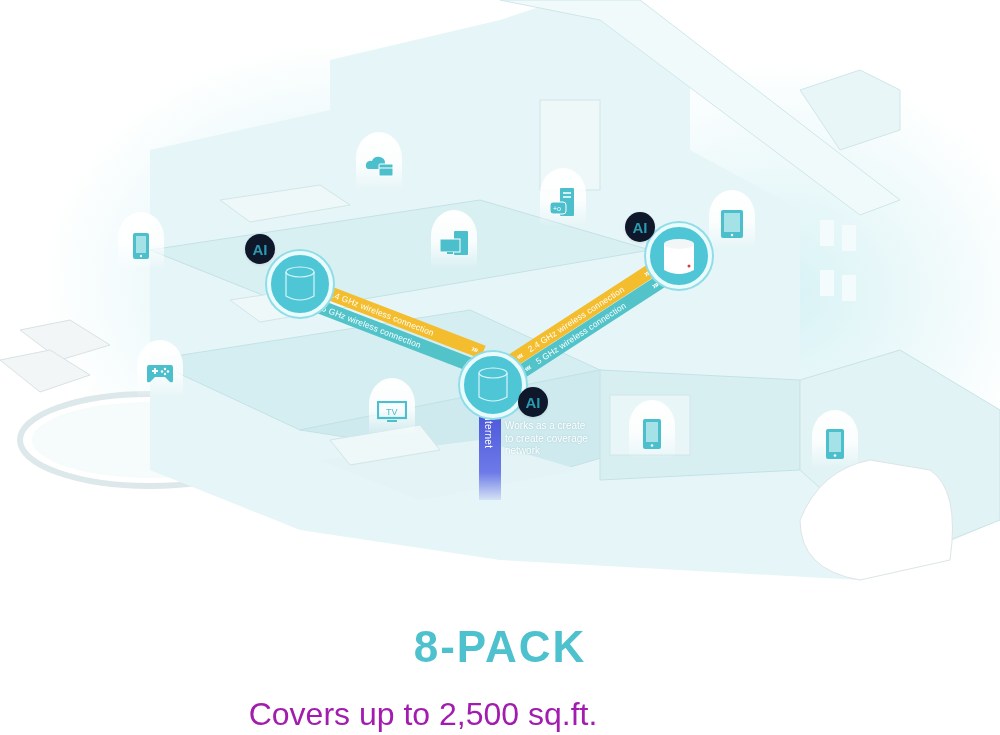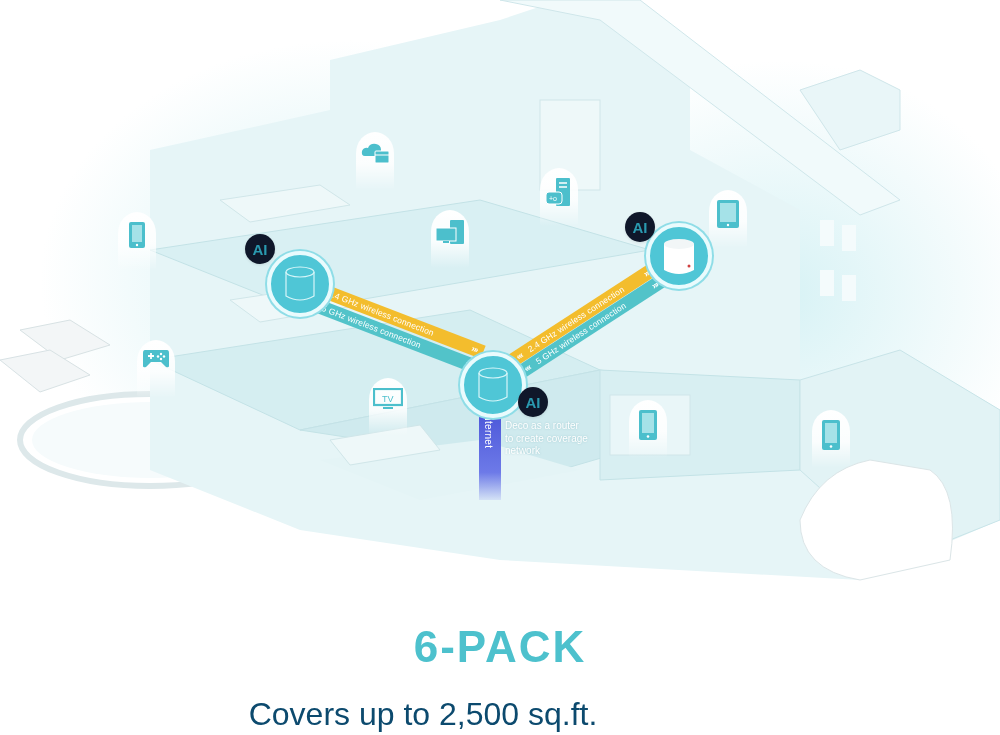--- a/index.html
+++ b/index.html
@@ -1,33 +1,33 @@
 <!DOCTYPE html>
 <html><head>
 <meta charset="utf-8">
 <style>
   html,body{margin:0;padding:0;}
   body{width:1000px;height:735px;background:#ffffff;position:relative;overflow:hidden;font-family:"Liberation Sans",sans-serif;}
   .stage{position:absolute;left:0;top:0;width:1000px;height:600px;overflow:hidden;}
   .glow{position:absolute;border-radius:50%;}
   .house{position:absolute;left:0;top:0;width:1000px;height:600px;}
-  .bubble{position:absolute;width:38px;height:58px;background:linear-gradient(#ffffff 0%,rgba(255,255,255,0.85) 55%,rgba(255,255,255,0) 100%);border-radius:23px 23px 4px 4px / 26px 26px 4px 4px;display:flex;align-items:flex-start;justify-content:center;padding-top:10px;box-sizing:border-box;}
+  .bubble{position:absolute;width:46px;height:58px;background:linear-gradient(#ffffff 0%,rgba(255,255,255,0.85) 55%,rgba(255,255,255,0) 100%);border-radius:23px 23px 4px 4px / 26px 26px 4px 4px;display:flex;align-items:center;justify-content:center;padding-top:10px;box-sizing:border-box;}
   .bubble svg{display:block;}
   .node{position:absolute;width:66px;height:66px;border-radius:50%;background:#4fc6d6;border:4px solid #e9fbfd;box-shadow:0 0 0 2px #8fdde7;display:flex;align-items:center;justify-content:center;box-sizing:border-box;}
   .ai{position:absolute;width:30px;height:30px;border-radius:50%;background:#0f172a;color:#2a9ab0;font-weight:bold;font-size:15px;display:flex;align-items:center;justify-content:center;box-shadow:0 1px 3px rgba(0,0,0,0.1);}
   .band{position:absolute;height:14px;font-size:8.5px;color:#ffffff;display:flex;align-items:center;white-space:nowrap;transform-origin:0 0;box-sizing:border-box;padding:0 6px;}
   .band .txt{flex:1;padding-left:8px;letter-spacing:0.2px;}
   .band .arr{font-weight:bold;font-size:9px;letter-spacing:-1px;}
   .yellow{background:#f3bd2d;}
   .teal{background:#52c3c9;}
   .note{position:absolute;color:#ffffff;font-size:10px;line-height:12.5px;text-shadow:0 0 2px rgba(80,150,160,0.4);}
   .internet{position:absolute;left:479px;top:408px;width:22px;height:92px;background:linear-gradient(#4a55d8 0%,#6d7ae8 70%,rgba(140,150,240,0.2) 100%);}
   .internet span{position:absolute;left:4px;top:4px;writing-mode:vertical-rl;color:#ffffff;font-size:10px;letter-spacing:0.3px;}
   .title{position:absolute;left:0;width:1000px;top:622px;text-align:center;font-size:44px;font-weight:bold;color:#4dc1cd;letter-spacing:2px;}
-  .subtitle{position:absolute;left:0;width:846px;top:696px;text-align:center;font-size:32px;color:#0c4a6e;}
+  .subtitle{position:absolute;left:0;width:846px;top:696px;text-align:center;font-size:32px;color:#a21caf;}
 </style>
 </head>
 <body>
 
 <div class="stage">
 
   <div class="glow" style="left:40px;top:40px;width:620px;height:480px;background:radial-gradient(closest-side,#d4f1f4,rgba(220,245,247,0));"></div>
   <div class="glow" style="left:520px;top:60px;width:520px;height:470px;background:radial-gradient(closest-side,#d7f2f5,rgba(220,245,247,0));"></div>
 
   <svg class="house" viewBox="0 0 1000 600">
@@ -179,20 +179,20 @@
   <div class="node" style="left:646px;top:223px;">
     <svg width="34" height="40" viewBox="0 0 34 40">
         <path d="M2 8 Q17 0 32 8 V34 Q17 42 2 34 Z" fill="#ffffff"></path>
         <ellipse cx="17" cy="8" rx="15" ry="5" fill="#f2f6f7"></ellipse>
         <circle cx="27" cy="30" r="1.5" fill="#d04040"></circle>
       </svg>
   </div>
   <div class="ai" style="left:625px;top:212px;">AI</div>
 
   <div class="note" style="left:505px;top:420px;">
-    <div>Deco as a router</div>
+    <div>Works as a create</div>
     <div>to create coverage</div>
     <div>network</div>
   </div>
 </div>
 
-<div class="title">6-PACK</div>
+<div class="title">8-PACK</div>
 <div class="subtitle">Covers up to 2,500 sq.ft.</div>
 
 </body></html>

